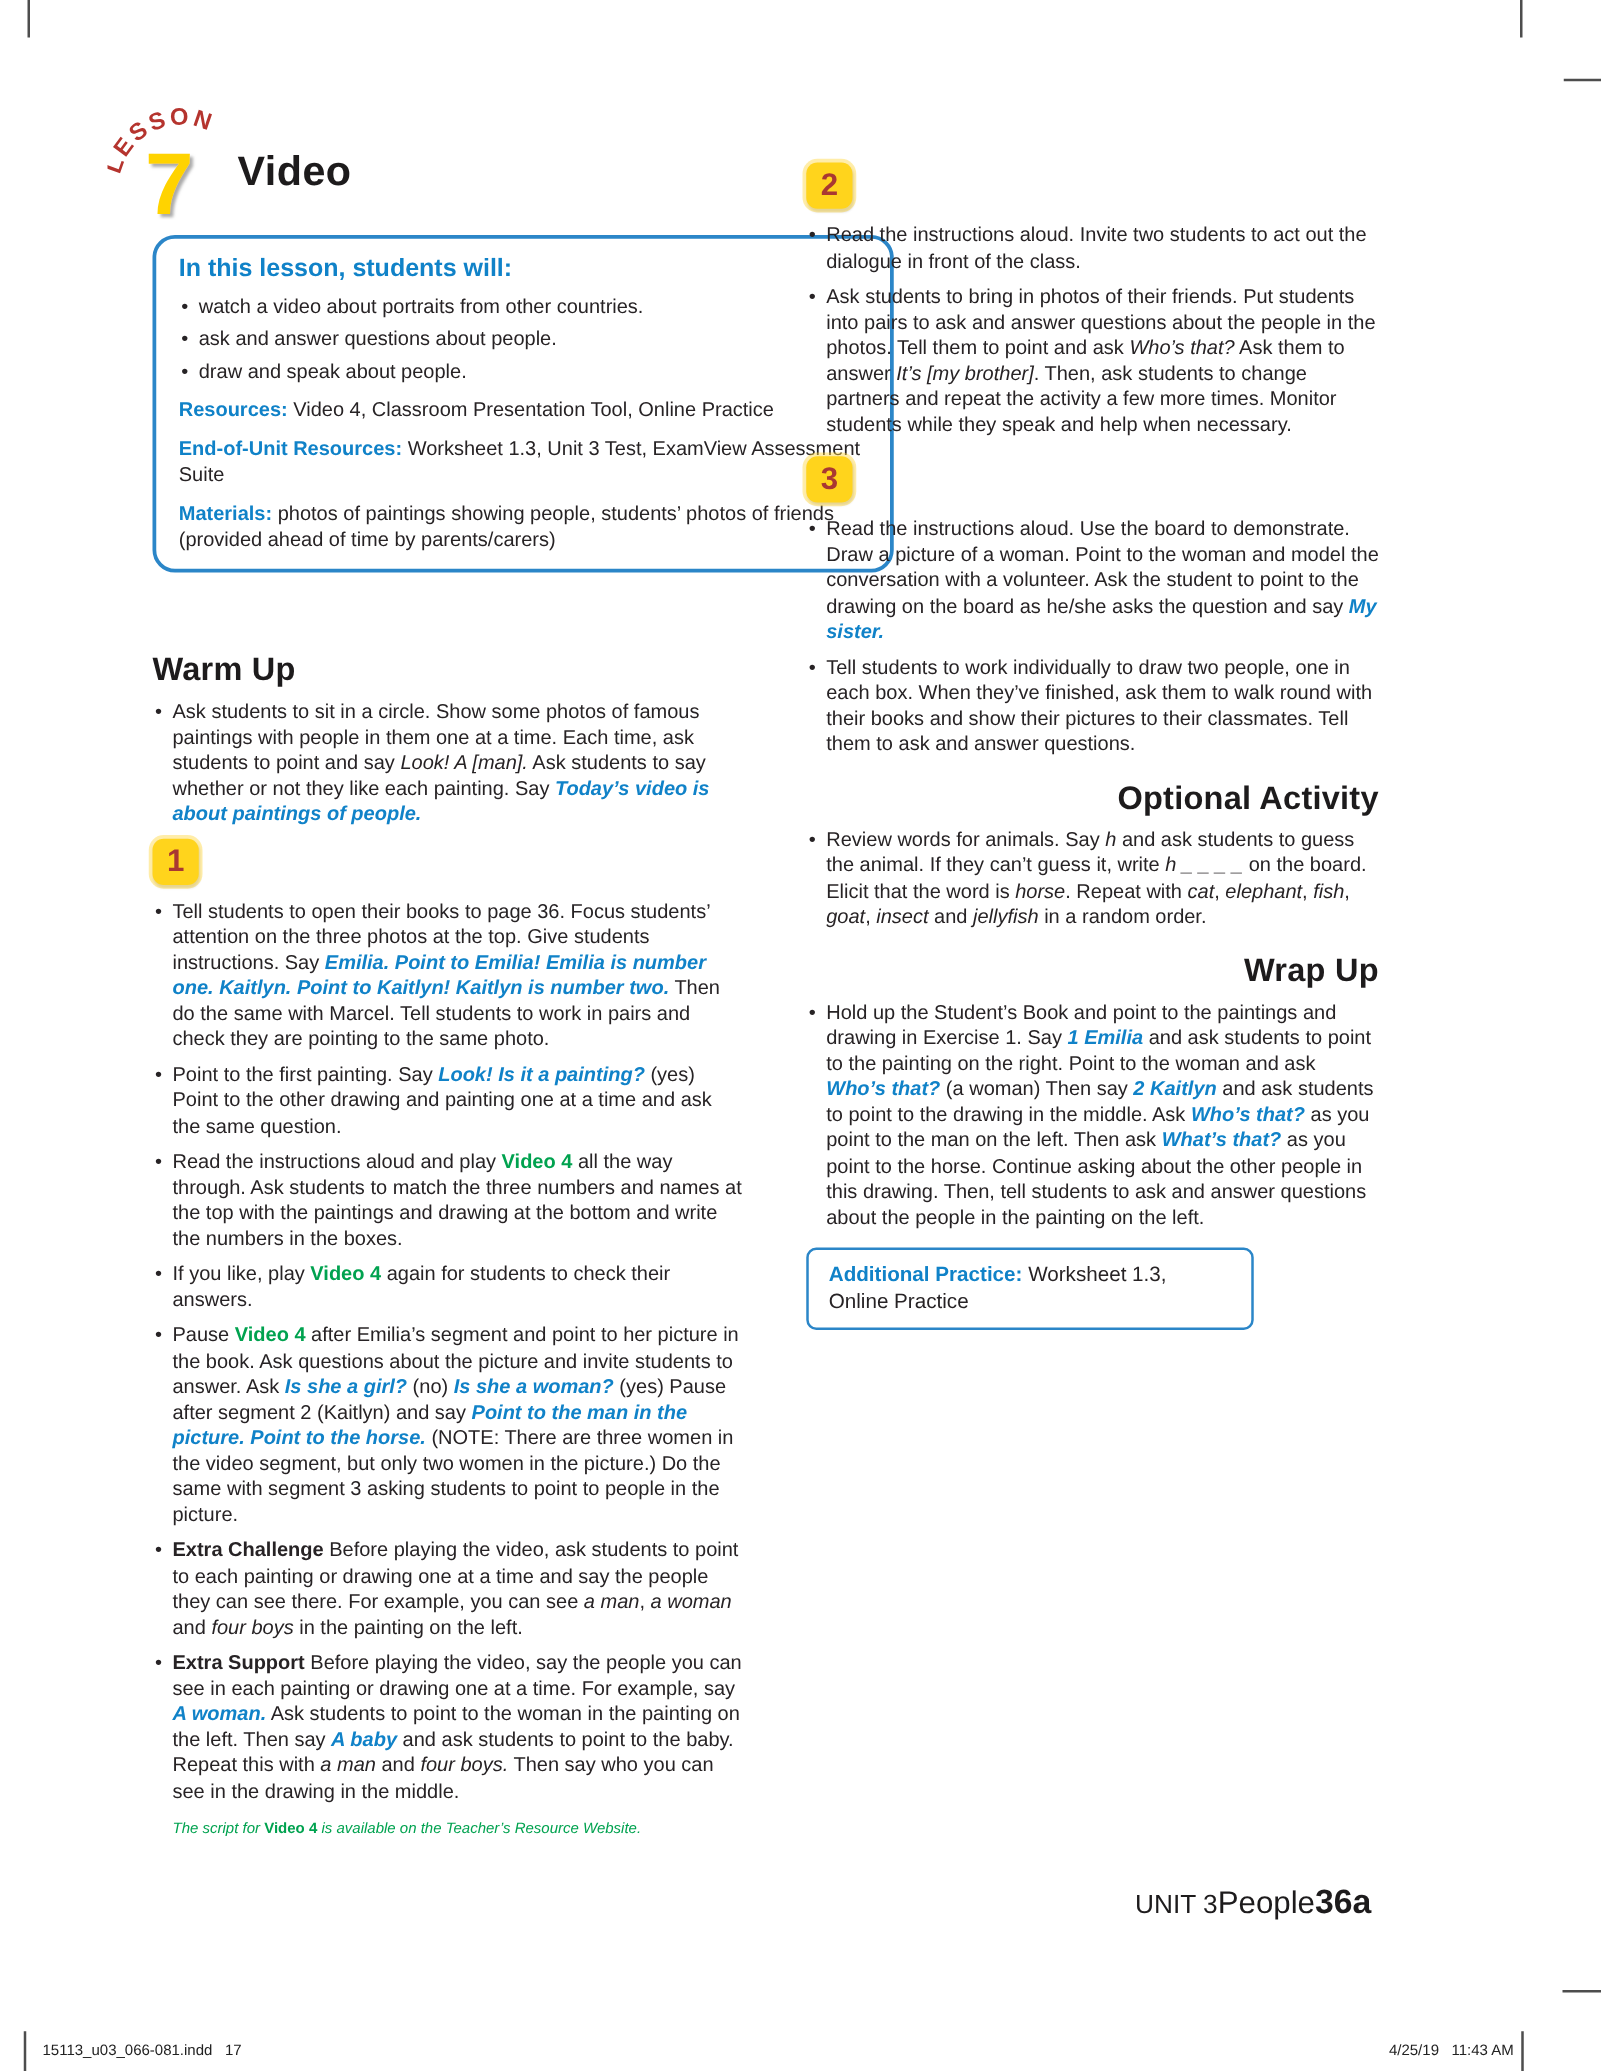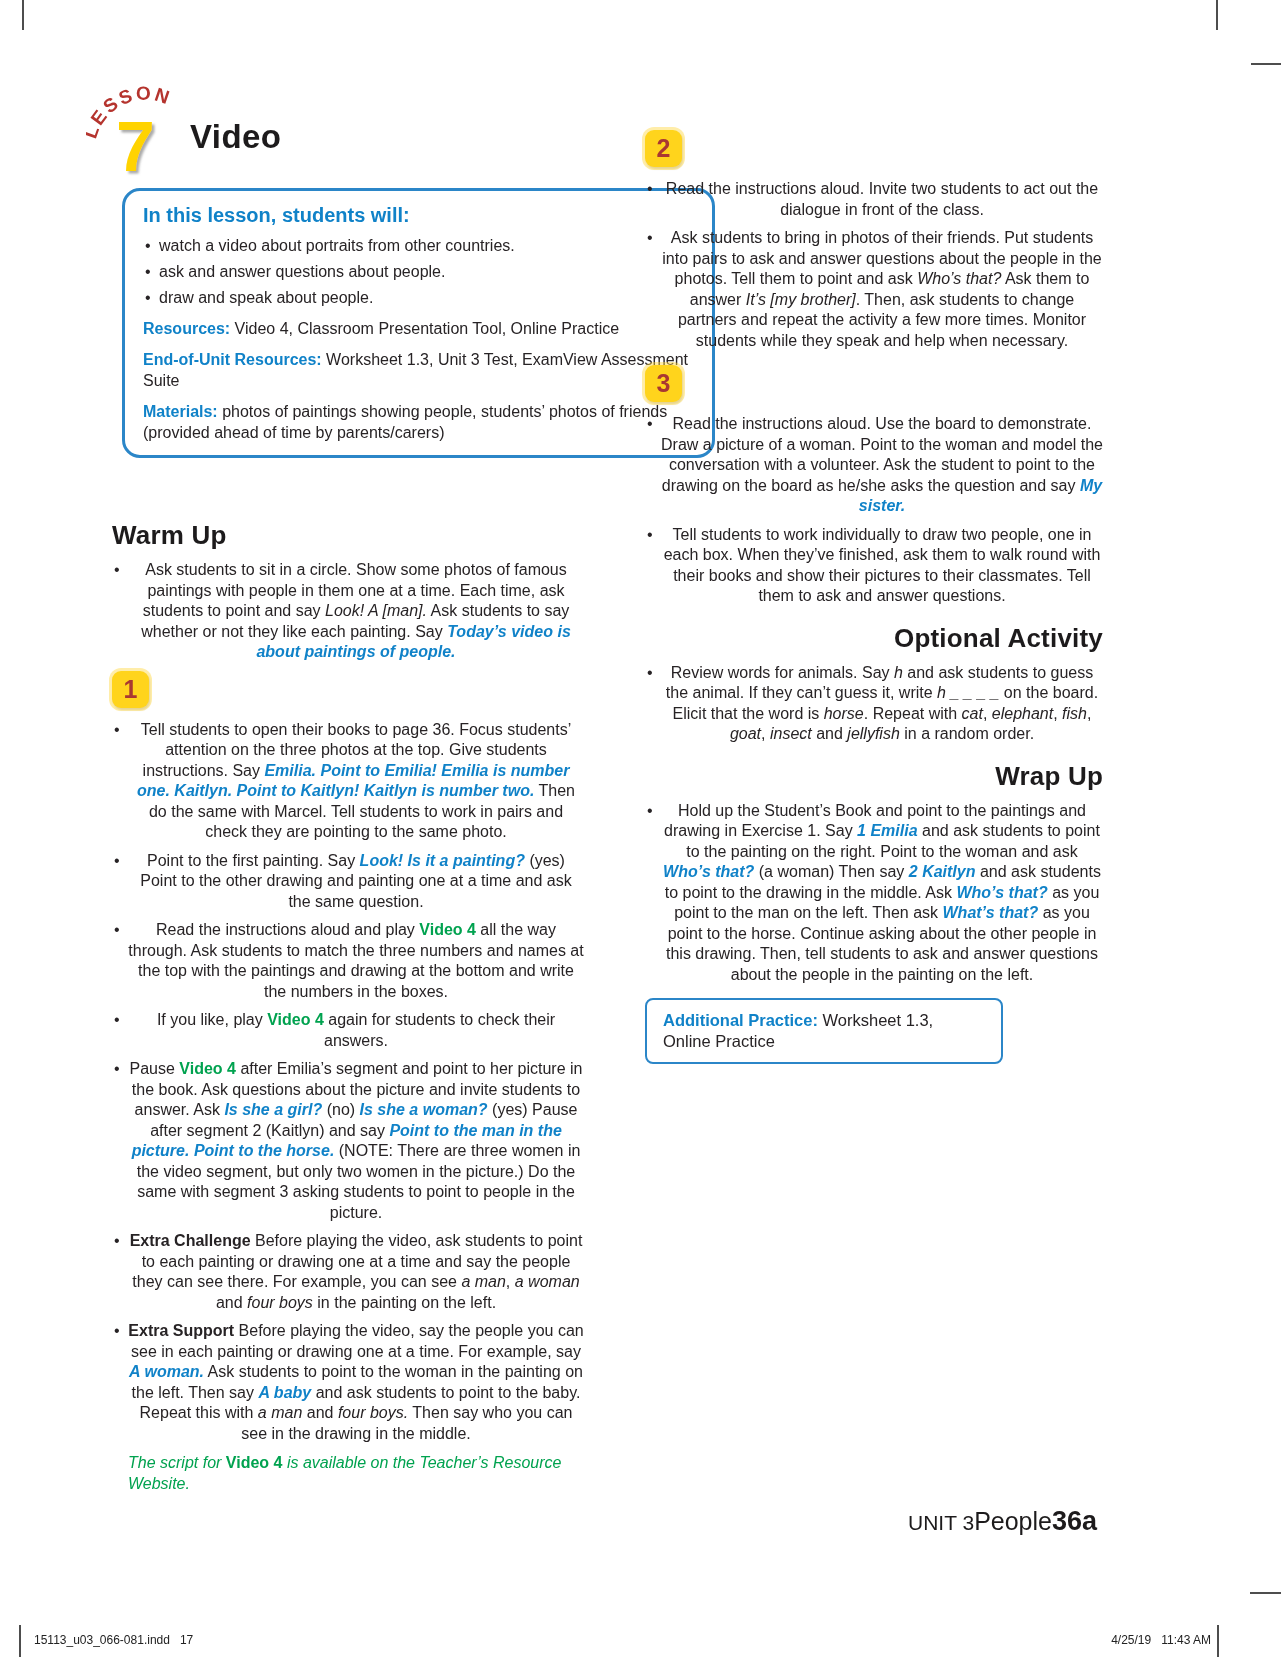--- a/index.html
+++ b/index.html
@@ -27,38 +27,38 @@
     position:absolute; left:122px; top:188px; width:593px; box-sizing:border-box;
     border:3px solid #2b86c8; border-radius:18px; padding:13px 18px 12px;
   }
   .info-heading { margin:0 0 8px; font-size:20px; font-weight:bold; color:#1082c8; }
   ul.plain { list-style:none; margin:0; padding:0; }
   .info-box li { position:relative; font-size:16px; line-height:21px; margin-bottom:5px; padding-left:16px; }
   .info-box li::before { content:"\2022"; position:absolute; left:2px; }
   .info-entry { margin:10px 0 0; font-size:16px; line-height:21px; }
   .lbl { color:#1082c8; font-weight:bold; }
 
-  .col-left  { position:absolute; left:112px; top:520px; width:472px; }
+  .col-left  { position:absolute; left:122px; top:520px; width:472px; }
   .col-right { position:absolute; left:645px; top:130px; width:458px; }
 
   h2.sec { font-size:26px; font-weight:bold; margin:0 0 9px; color:#1d1b1c; letter-spacing:0.2px; }
   .col-right h2.sec { margin-top:16px;text-align:right; }
 
   ul.bullets { list-style:none; margin:0; padding:0; }
-  ul.bullets li { position:relative; font-size:16px; line-height:20.5px; margin-bottom:8px; padding-left:16px;text-align:center; }
+  ul.bullets li { position:relative; font-size:16px; line-height:20.5px; margin-bottom:8px; padding-left:16px; }
   ul.bullets li::before { content:"\2022"; position:absolute; left:2px; }
 
   .num-badge {
     width:37px; height:37px; border-radius:9px; background:#ffd41c; color:#a93832;
     font-size:25px; font-weight:bold; display:flex; align-items:center; justify-content:center;
     margin:8px 0 12px;
     box-shadow:0 0 0 3px rgba(255,216,64,0.45), 1px 2px 2px rgba(0,0,0,0.18);
   }
 
-  .script-note { margin:2px 0 0; padding-left:16px; font-size:16px; line-height:21px; }
+  .script-note { margin:2px 0 0; padding-left:16px; font-size:12px; line-height:21px; }
 
   
   .s-i { font-style:italic; }
   .s-b { font-weight:bold; }
   .s-blue  { color:#1082c8; font-style:italic; font-weight:bold; }
   .s-green { color:#00a24f; font-weight:bold; }
   .s-greeni{ color:#00a24f; font-style:italic; }
 
   .addl-box {
     position:absolute; left:645px; top:998px; width:358px; box-sizing:border-box;

